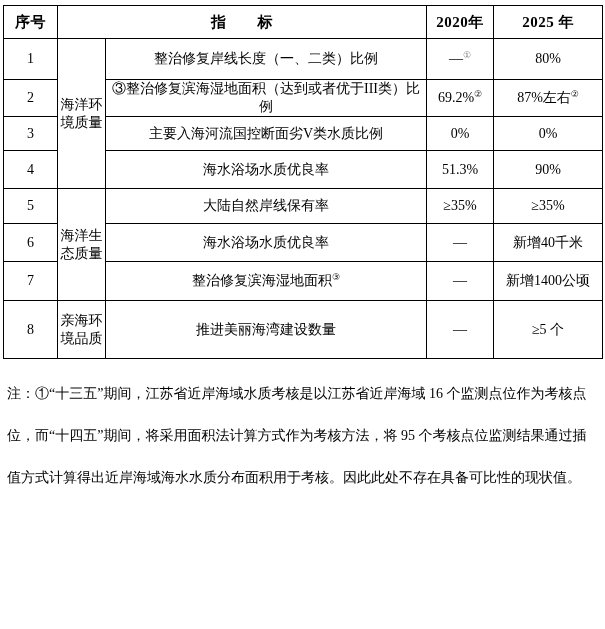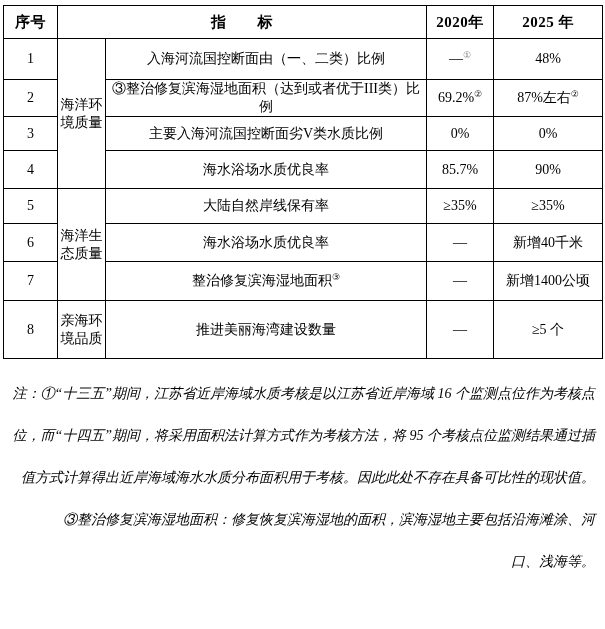--- a/index.html
+++ b/index.html
@@ -50,22 +50,21 @@
   sup.marker {
     font-size: 9px;
     line-height: 0;
     vertical-align: 5px;
   }
   sup.marker.light { color: #777777; }
   .notes {
     margin: 14px 10px 0 7px;
     font-size: 14px;
     line-height: 42px;
-    text-align: right;
-    font-style: italic;
+    text-align: left;
   }
   .notes p { margin: 0; padding: 0; }
   .notes p.indent { text-indent: 31px; }
 </style>
 </head>
 <body>
 
 <table class="indicators">
   <colgroup>
     <col style="width:54px">
@@ -78,43 +77,43 @@
     <tr class="r-header">
       <th>序号</th>
       <th colspan="2">指　　标</th>
       <th>2020年</th>
       <th>2025 年</th>
     </tr>
 
     <tr class="r1">
       <td>1</td>
       <td class="category" rowspan="4">海洋环境质量</td>
-      <td><span>入海河流国控断面由（一、二类）比例</span></td>
+      <td><span>整治修复岸线长度（一、二类）比例</span></td>
       <td><span>—</span><sup class="marker light">①</sup></td>
-      <td><span>48%</span></td>
+      <td><span>80%</span></td>
     </tr>
 
     <tr class="r2">
       <td>2</td>
       <td><span>③整治修复滨海湿地面积（达到或者优于III类）比例</span></td>
       <td><span>69.2%</span><sup class="marker">②</sup></td>
       <td><span>87%左右</span><sup class="marker">②</sup></td>
     </tr>
 
     <tr class="r3">
       <td>3</td>
       <td><span>主要入海河流国控断面劣V类水质比例</span></td>
       <td><span>0%</span></td>
       <td><span>0%</span></td>
     </tr>
 
     <tr class="r4">
       <td>4</td>
       <td><span>海水浴场水质优良率</span></td>
-      <td><span>85.7%</span></td>
+      <td><span>51.3%</span></td>
       <td><span>90%</span></td>
     </tr>
 
     <tr class="r5">
       <td>5</td>
       <td class="category" rowspan="3">海洋生态质量</td>
       <td><span>大陆自然岸线保有率</span></td>
       <td><span>≥35%</span></td>
       <td><span>≥35%</span></td>
     </tr>
@@ -138,14 +137,13 @@
       <td class="category">亲海环境品质</td>
       <td><span>推进美丽海湾建设数量</span></td>
       <td><span>—</span></td>
       <td><span>≥5 个</span></td>
     </tr>
   </tbody>
 </table>
 
 <div class="notes">
   <p>注：①“十三五”期间，江苏省近岸海域水质考核是以江苏省近岸海域 16 个监测点位作为考核点位，而“十四五”期间，将采用面积法计算方式作为考核方法，将 95 个考核点位监测结果通过插值方式计算得出近岸海域海水水质分布面积用于考核。因此此处不存在具备可比性的现状值。</p>
-  <p class="indent">③整治修复滨海湿地面积：修复恢复滨海湿地的面积，滨海湿地主要包括沿海滩涂、河口、浅海等。</p>
 </div>
 
 </body></html>

